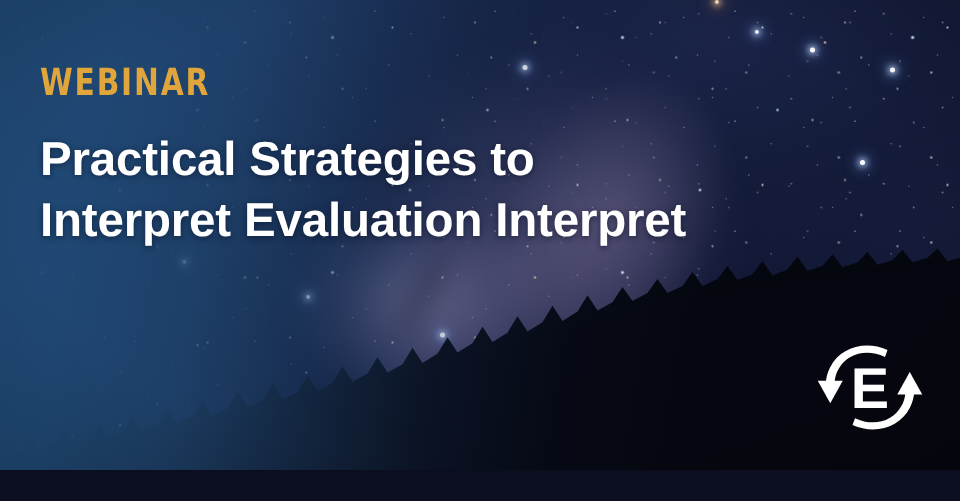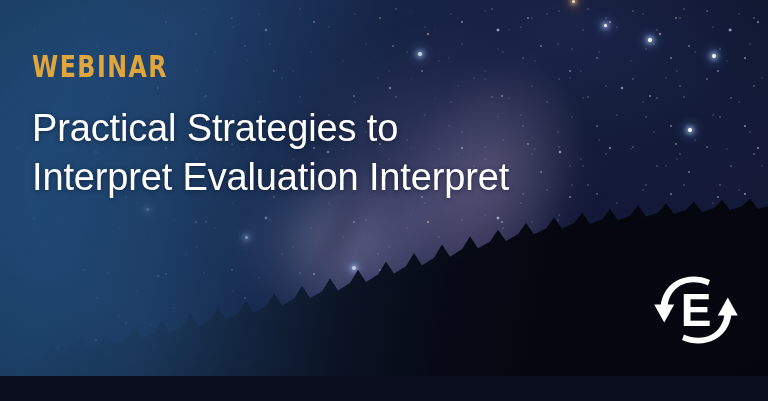--- a/index.html
+++ b/index.html
@@ -153,21 +153,21 @@
     letter-spacing:.055em;
     color:#e0a63b;
     text-transform:uppercase;
     transform:scaleX(.88);
     transform-origin:left center;
     white-space:nowrap;
   }
   .headline {
     margin-top:22px;
     font-family:"Liberation Sans", sans-serif;
-    font-weight:400;
+    font-weight:700;
     font-size:38px;
     line-height:1.28;
     color:#ffffff;
     letter-spacing:-0.004em;
     text-shadow:0 1px 5px rgba(6,12,32,.55);
   }
   .headline .hl-line { display:block; white-space:nowrap; }
 
   
   .logo {

